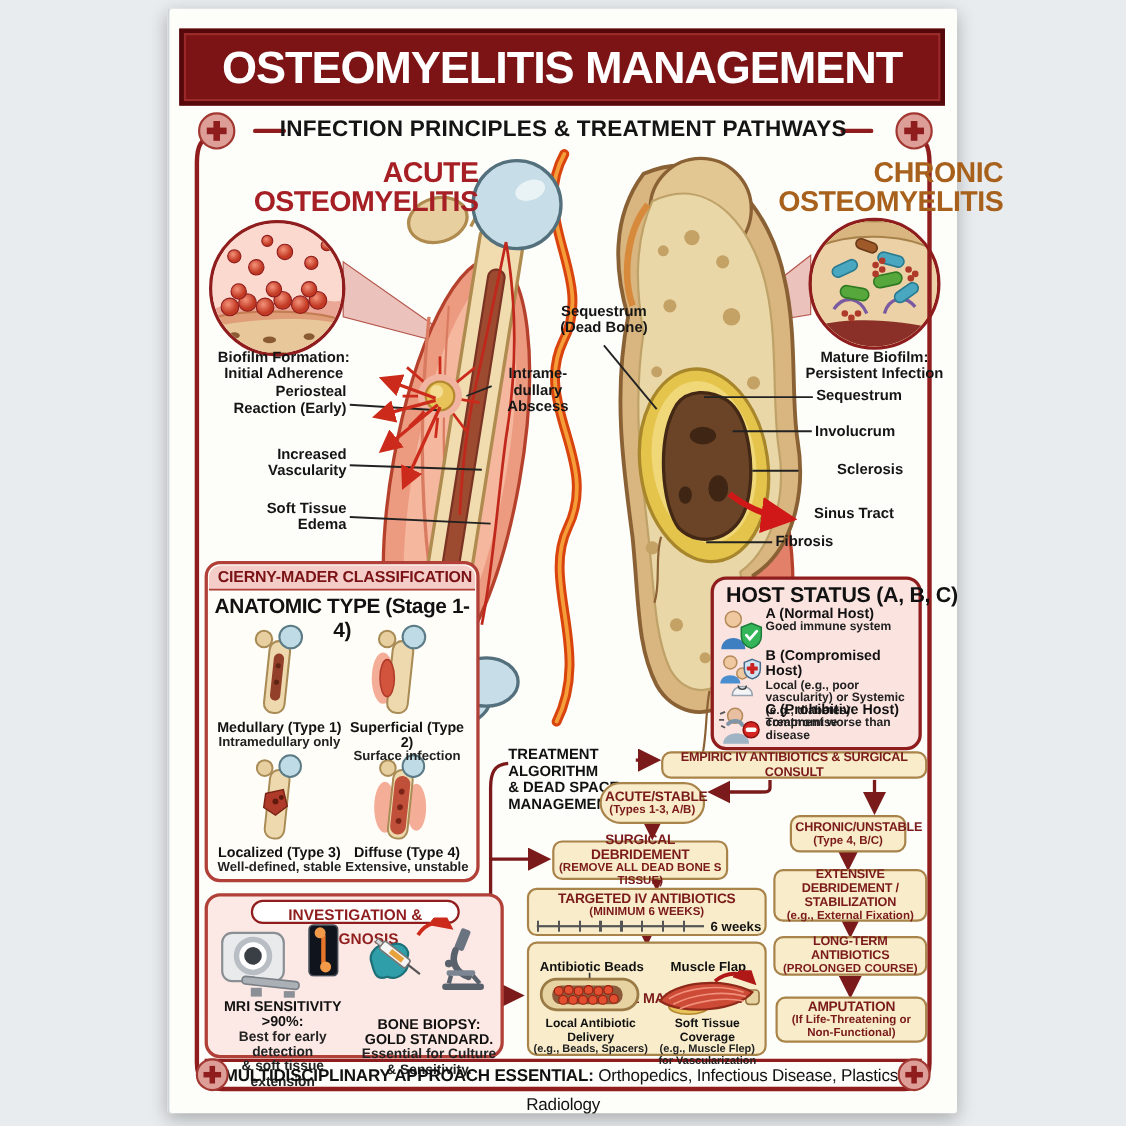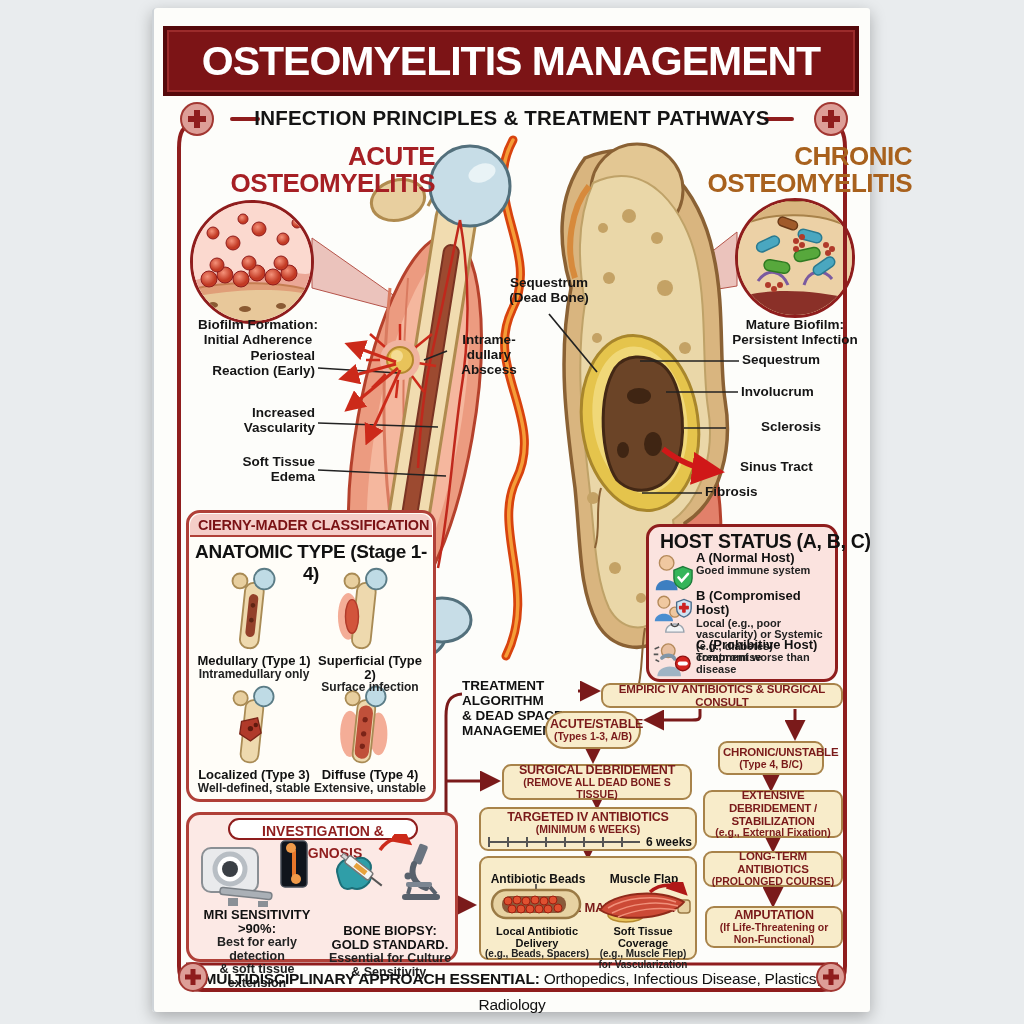--- a/index.html
+++ b/index.html
@@ -410,21 +410,21 @@
     <div class="t" style="font-size:11.5px;">EMPIRIC IV ANTIBIOTICS &amp; SURGICAL CONSULT</div>
   </div>
   <div class="flowbox" style="left:545px;top:711px;width:96px;height:38px;z-index:10;border-radius:19px;">
     <div class="t">ACUTE/STABLE</div>
     <div class="s">(Types 1-3, A/B)</div>
   </div>
   <div class="flowbox" style="left:718px;top:741px;width:106px;height:34px;z-index:10;">
     <div class="t" style="font-size:11.5px;">CHRONIC/UNSTABLE</div>
     <div class="s">(Type 4, B/C)</div>
   </div>
-  <div class="flowbox" style="left:502px;top:764px;width:190px;height:36px;z-index:10;">
+  <div class="flowbox" style="left:502px;top:764px;width:160px;height:36px;z-index:10;">
     <div class="t">SURGICAL DEBRIDEMENT</div>
     <div class="s">(REMOVE ALL DEAD BONE S TISSUE)</div>
   </div>
   <div class="flowbox" style="left:479px;top:807px;width:218px;height:44px;z-index:10;justify-content:flex-start;">
     <div class="t">TARGETED IV ANTIBIOTICS</div>
     <div class="s">(MINIMUM 6 WEEKS)</div>
   </div>
   <div class="timeline" style="left:488px;top:837px;width:152px;z-index:11;"></div>
   <div class="weeks" style="left:646px;top:835px;z-index:11;">6 weeks</div>
 

